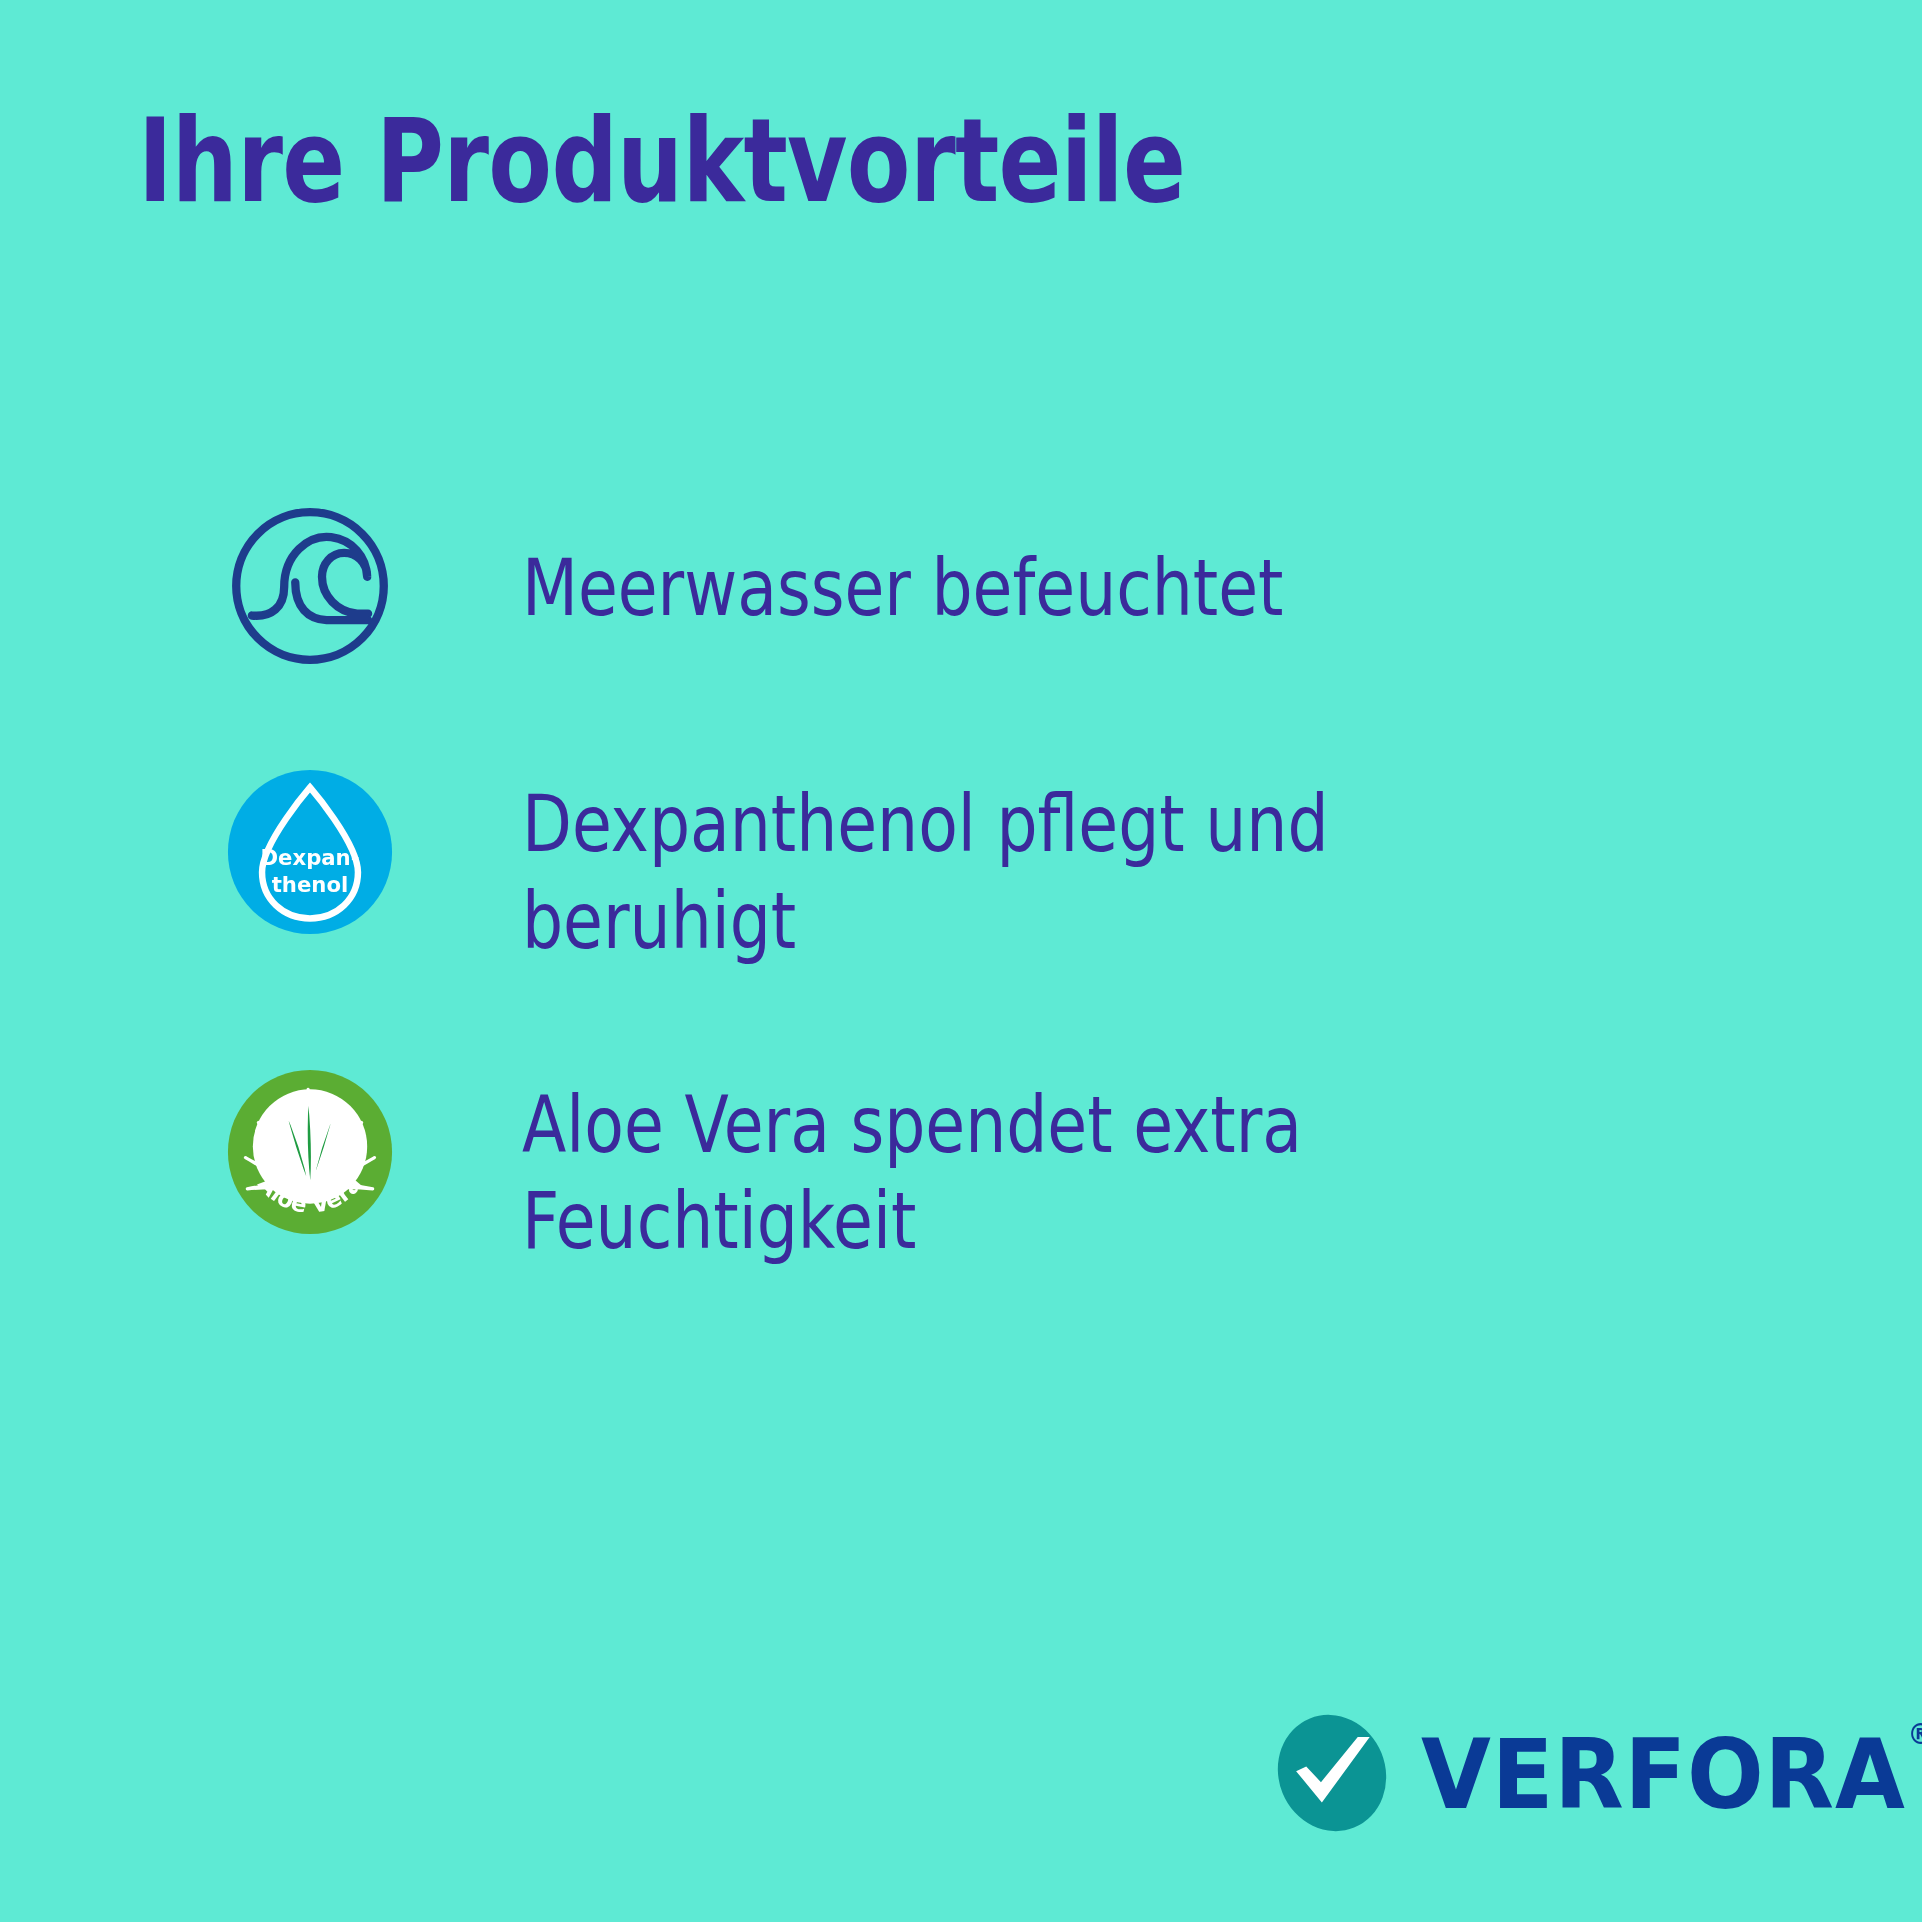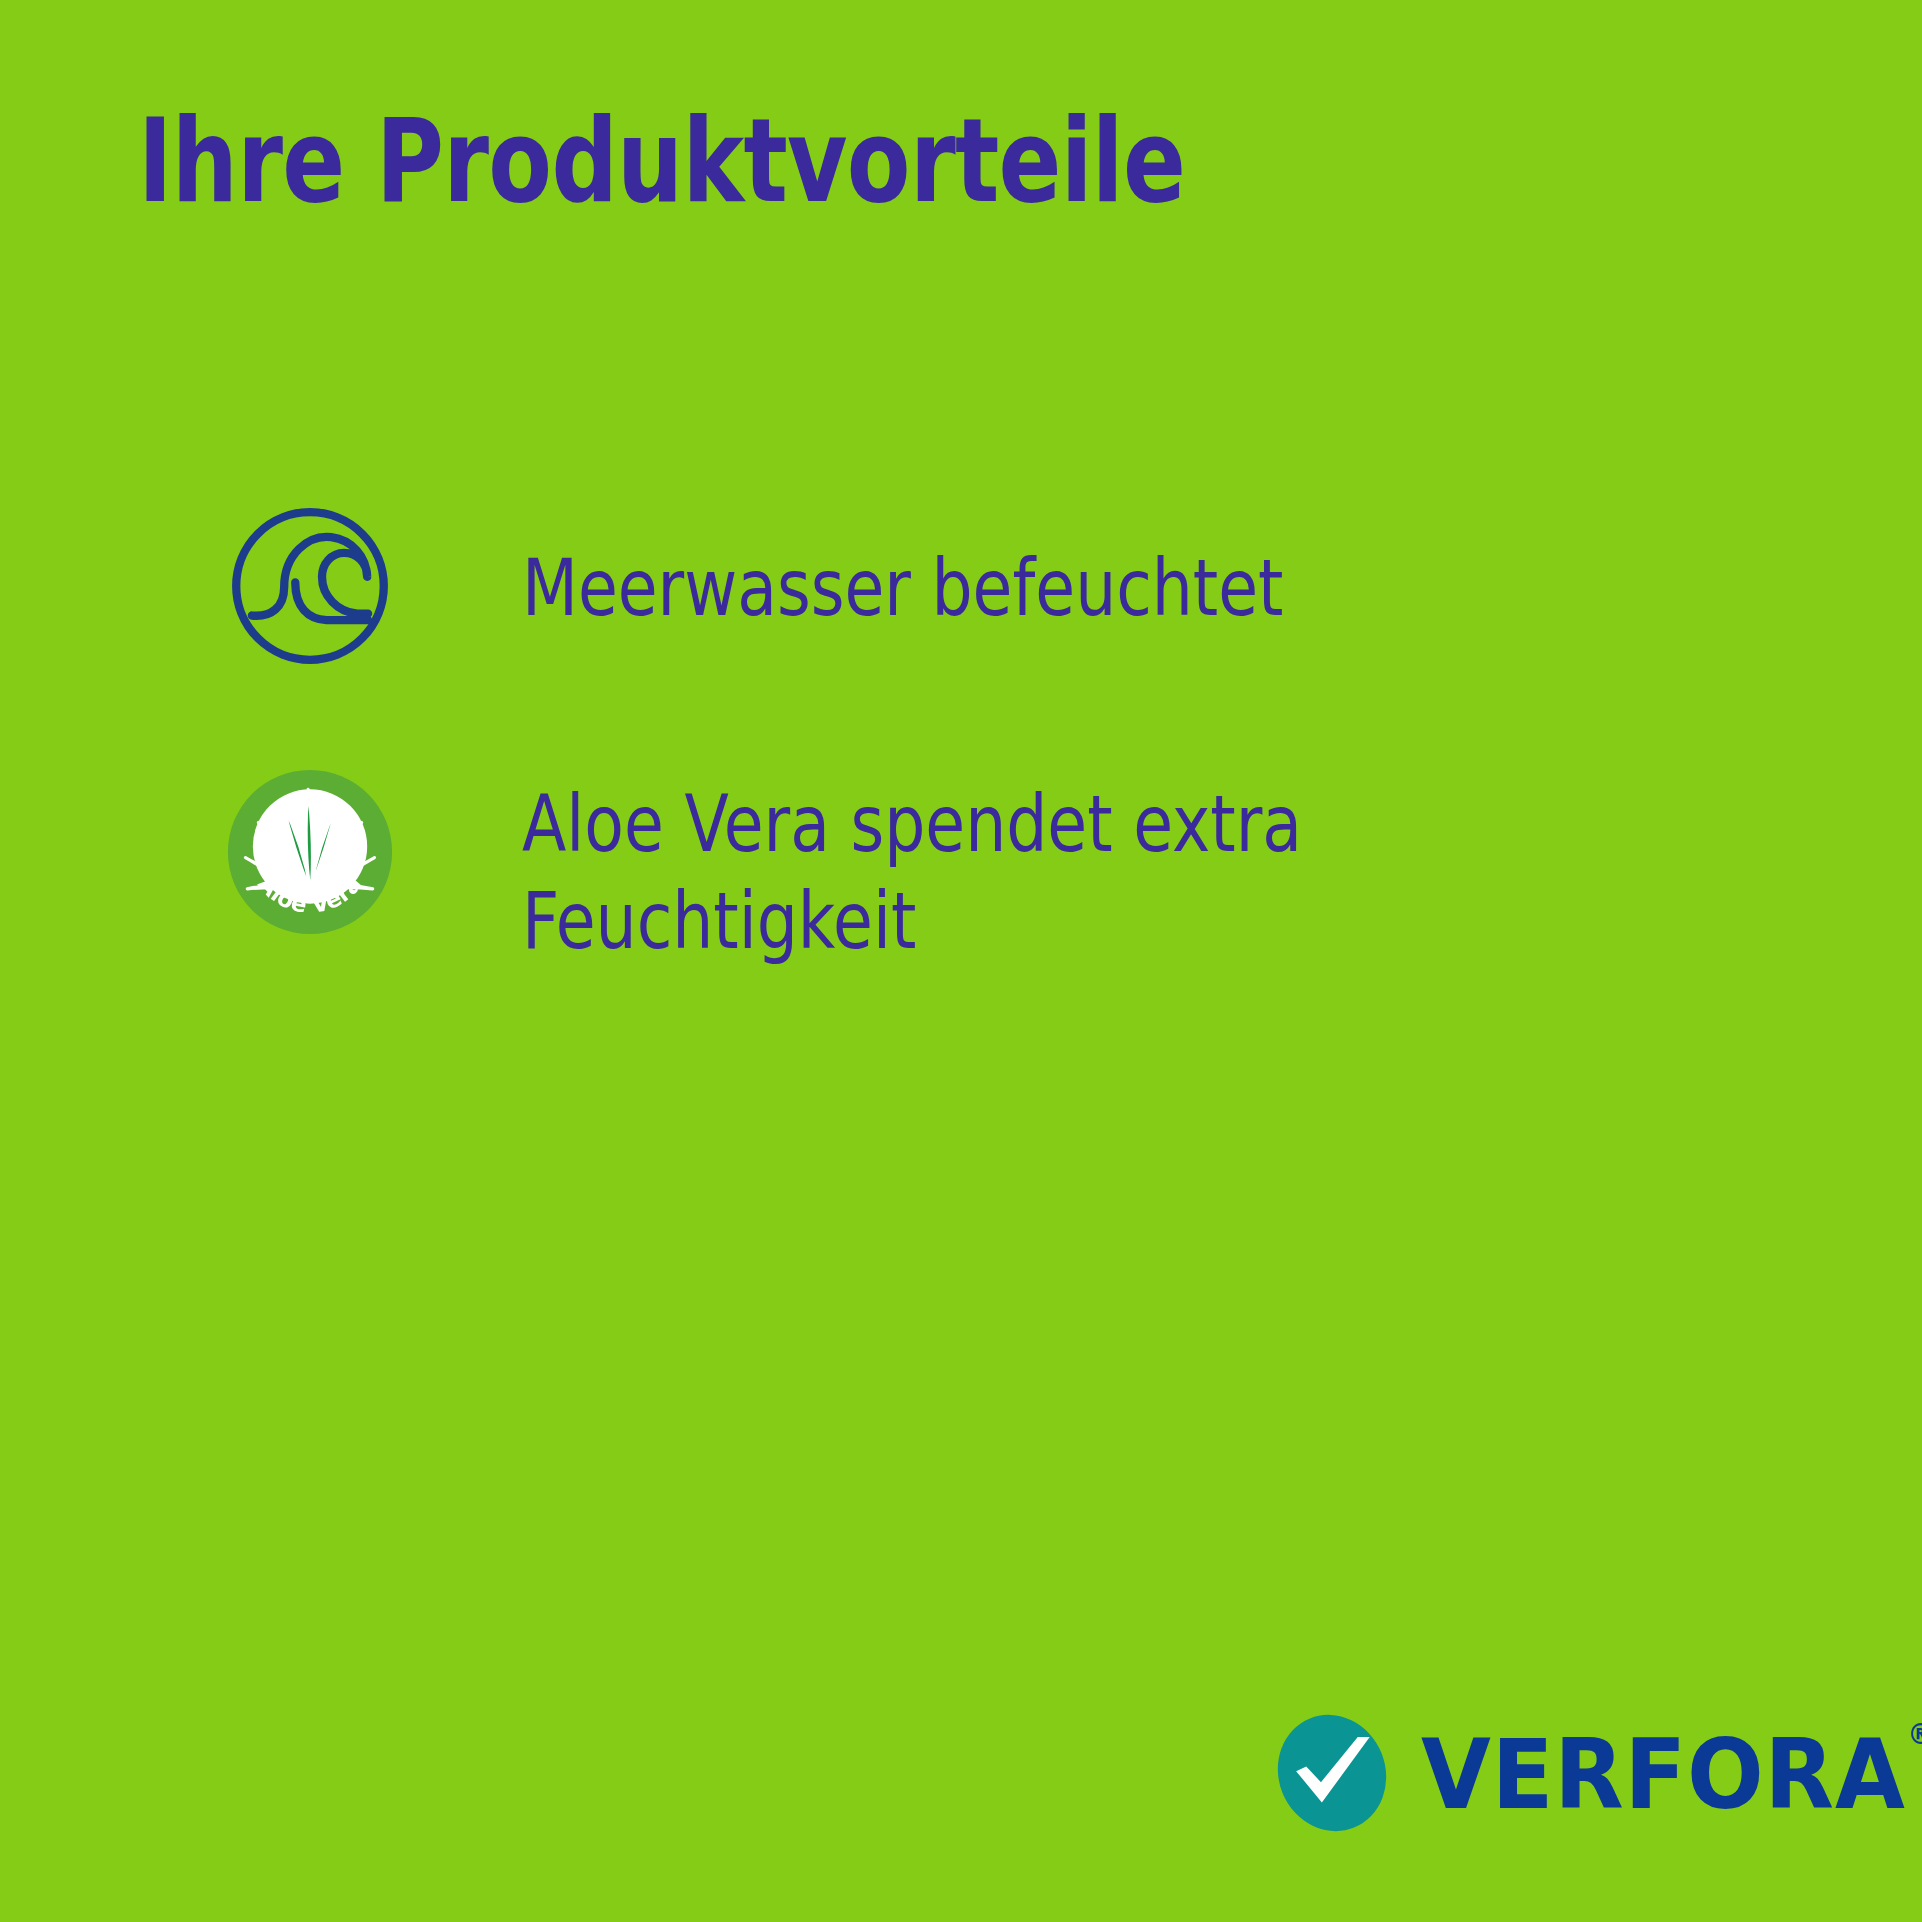--- a/index.html
+++ b/index.html
@@ -10,21 +10,21 @@
     width: 1922px;
     height: 1922px;
     background: #e3f1fd;
     font-family: "Liberation Sans", sans-serif;
     overflow: hidden;
   }
   .page {
     position: relative;
     width: 1922px;
     height: 1922px;
-    background: #84cc16;
+    background: #5eead4;
     box-sizing: border-box;
   }
 
   
   .title {
     position: absolute;
     left: 138px;
     top: 100px;
     font-family: "DejaVu Sans", sans-serif;
     font-weight: 700;
@@ -126,20 +126,36 @@
                    C 152 64, 140 54, 127 54
                    C 113 54, 103 66, 103 80
                    C 103 101, 120 118, 141 120
                    L 153 120" fill="none" stroke="#1e3c8c" stroke-width="9" stroke-linecap="round" stroke-linejoin="round"></path>
           <path d="M74 86 C 74 113, 88 126, 108 127 L 153 127" fill="none" stroke="#1e3c8c" stroke-width="9" stroke-linecap="round" stroke-linejoin="round"></path>
         </svg>
       </div>
       <div class="benefit-text">Meerwasser befeuchtet</div>
     </div>
 
+    <div class="benefit-row row-2">
+      <div class="benefit-icon">
+        <svg width="166" height="166" viewBox="0 0 180 180" aria-hidden="true">
+          <circle cx="90" cy="90" r="89" fill="#00ade5"></circle>
+          <path d="M90 20
+                   C 90 20, 38 80, 38 112
+                   C 38 141, 61 162, 90 162
+                   C 119 162, 142 141, 142 112
+                   C 142 80, 90 20, 90 20 Z" fill="none" stroke="#ffffff" stroke-width="7"></path>
+          <text x="90" y="104" text-anchor="middle" font-family="DejaVu Sans, sans-serif" font-size="23" font-weight="700" fill="#ffffff">Dexpan-</text>
+          <text x="90" y="133" text-anchor="middle" font-family="DejaVu Sans, sans-serif" font-size="23" font-weight="700" fill="#ffffff">thenol</text>
+        </svg>
+      </div>
+      <div class="benefit-text">Dexpanthenol pflegt und
+beruhigt</div>
+    </div>
 
     <div class="benefit-row row-3">
       <div class="benefit-icon">
         <svg width="166" height="166" viewBox="0 0 180 180" aria-hidden="true">
           <defs>
             <path id="aloeArc" d="M 24 104 A 68 68 0 0 0 156 104" fill="none"></path>
           </defs>
           <circle cx="90" cy="90" r="89" fill="#5bad33"></circle>
           <circle cx="90" cy="84" r="62" fill="#ffffff"></circle>
           <g fill="#1f9c42" stroke="#ffffff" stroke-width="3.4" stroke-linejoin="round">

